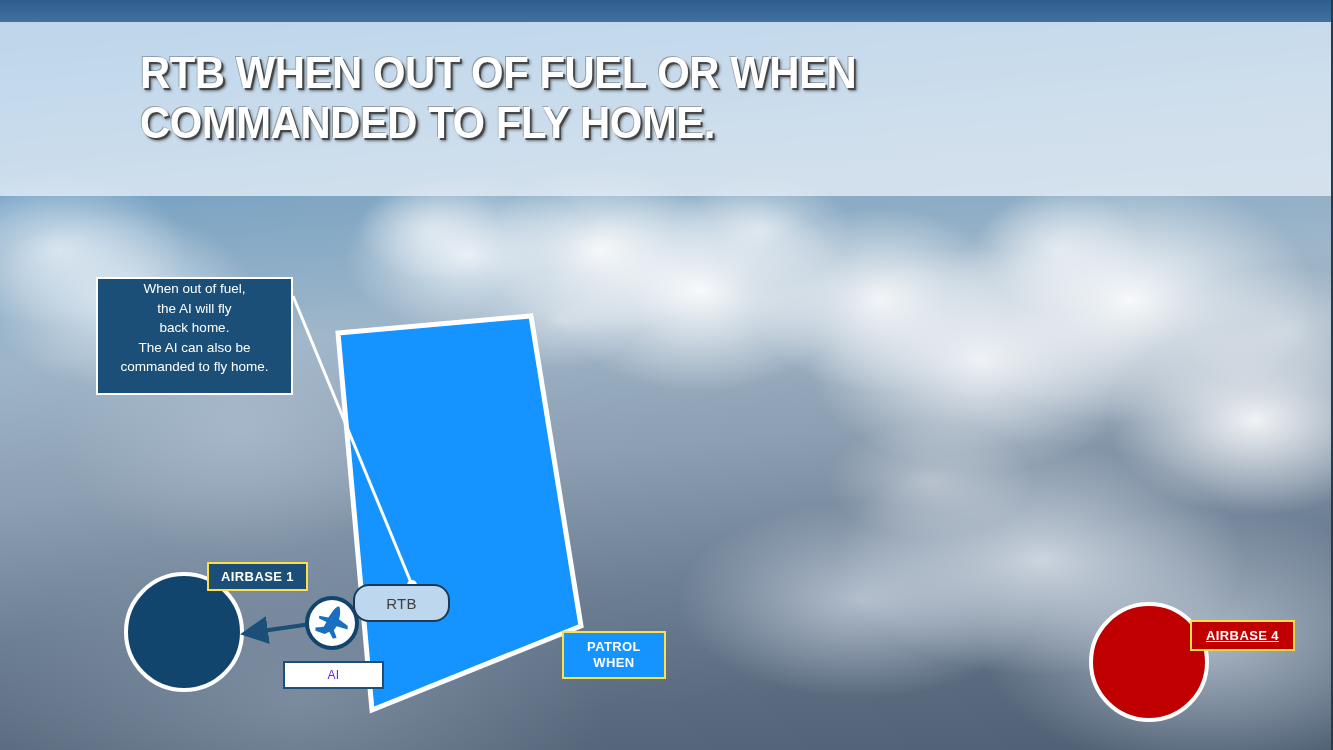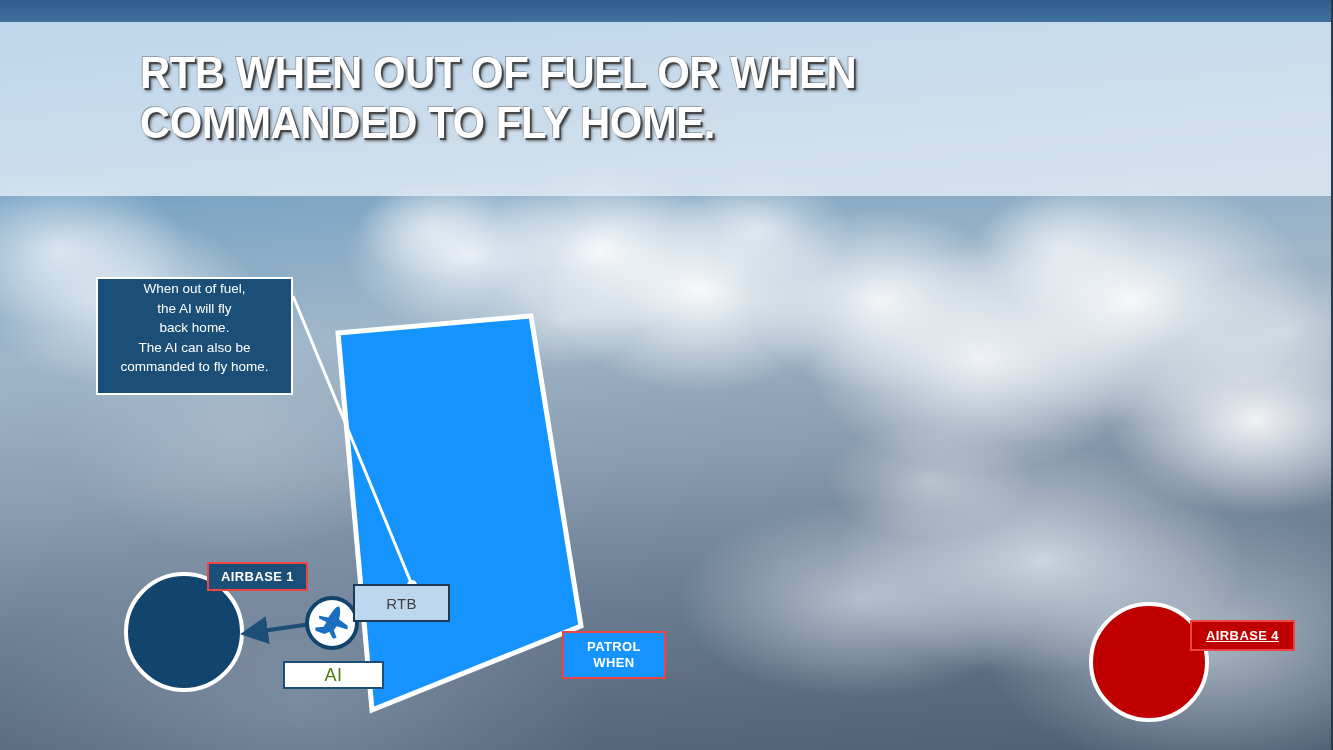--- a/index.html
+++ b/index.html
@@ -78,46 +78,46 @@
   }
 
   
   .overlay { position:absolute; left:0; top:0; width:1333px; height:750px; }
 
   
   .lbl {
     position:absolute;
     display:flex; align-items:center; justify-content:center;
     text-align:center;
-    border:2px solid #ef4444;
+    border:2px solid #fde047;
     font-weight:bold;
     letter-spacing:.4px;
   }
   .lbl-airbase1 {
     left:207px; top:562px; width:101px; height:29px;
     background:#1b4f78; color:#ffffff; font-size:13px;
   }
   .lbl-airbase4 {
     left:1190px; top:620px; width:105px; height:31px;
     background:#c00000; color:#ffffff; font-size:13px;text-decoration:underline;
   }
   .lbl-patrol {
     left:562px; top:631px; width:104px; height:48px;
     background:#1593ff; color:#ffffff; font-size:13px;
     line-height:16px; white-space:pre-line;
   }
   .lbl-ai {
     left:283px; top:661px; width:101px; height:28px;
-    background:#ffffff; color:#4d7c0f; border:2px solid #1b4f78;
-    font-size:18px; font-weight:normal;
+    background:#ffffff; color:#6d28d9; border:2px solid #1b4f78;
+    font-size:12px; font-weight:normal;
   }
   .lbl-rtb {
     left:353px; top:584px; width:97px; height:38px;
     background:#bdd7ee; color:#404040;
-    border:2px solid #1b3a57; border-radius:0;
+    border:2px solid #1b3a57; border-radius:16px;
     font-size:15px; font-weight:normal; letter-spacing:.2px;
   }
   .info-box {
     position:absolute;
     left:96px; top:277px; width:197px; height:118px;
     background:#1b4f78;
     border:2px solid #ffffff;
     color:#ffffff;
     font-size:13.5px;
     line-height:19.5px;

